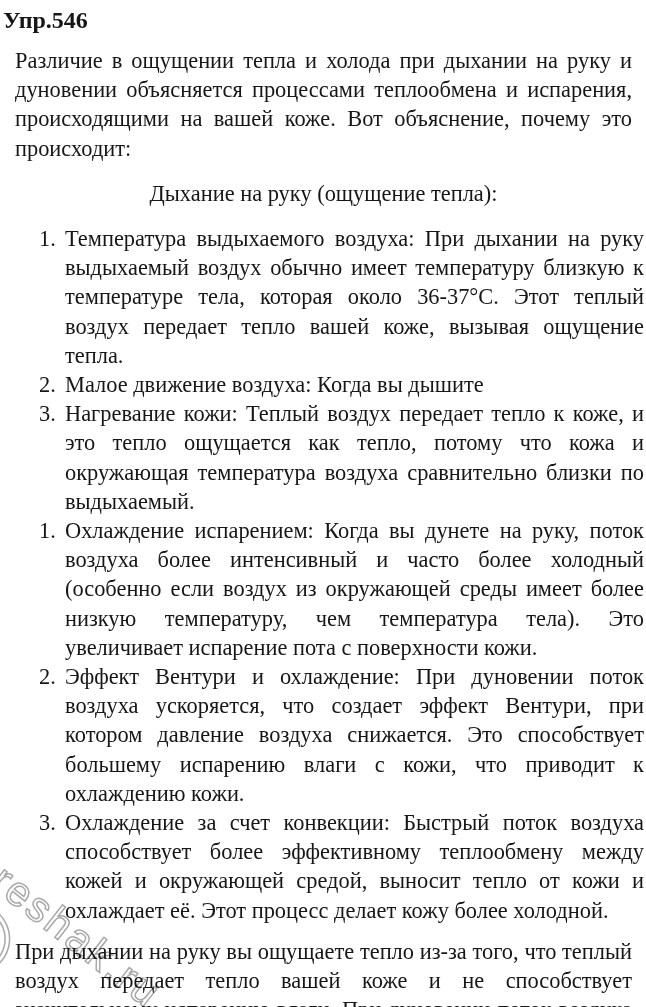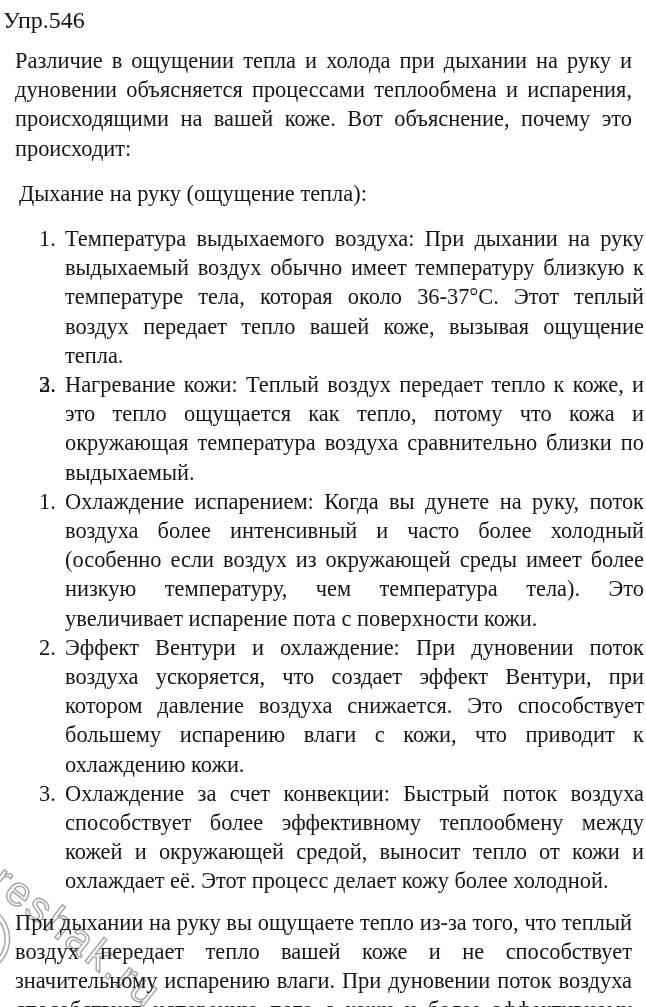--- a/index.html
+++ b/index.html
@@ -23,37 +23,37 @@
     width: 646px;
   }
   .header-row {
     display: flex;
     justify-content: space-between;
     align-items: baseline;
     font-size: 24px;
     line-height: 27px;
   }
   .exercise-number {
-    font-weight: normal;
+    font-weight: bold;
   }
   .copyright {
     font-weight: normal;
   }
   .body-text {
     margin-top: 9px;
     font-size: 22.4px;
     line-height: 29.2px;
   }
   .para {
     margin: 12px;
     text-align: justify;
   }
   .section-heading {
     margin: 16px;
-    text-align: left;
+    text-align: center;
     font-weight: normal;
     font-size: 22.4px;
   }
   .list-item {
     position: relative;
     margin: 0;
     padding-left: 62px;
     text-align: justify;
   }
   .list-num {
@@ -108,20 +108,21 @@
     <p class="para">Различие в ощущении тепла и холода при дыхании на руку и дуновении объясняется процессами теплообмена и испарения, происходящими на вашей коже. Вот объяснение, почему это происходит:</p>
 
     <p class="section-heading">Дыхание на руку (ощущение тепла):</p>
 
     <div class="list-item">
       <span class="list-num">1.</span>
       <span>Температура выдыхаемого воздуха: При дыхании на руку выдыхаемый воздух обычно имеет температуру близкую к температуре тела, которая около 36-37°С. Этот теплый воздух передает тепло вашей коже, вызывая ощущение тепла.</span>
     </div>
     <div class="list-item">
       <span class="list-num">2.</span>
+      <span>Малое движение воздуха: Когда вы дышите</span>
     </div>
     <div class="list-item">
       <span class="list-num">3.</span>
       <span>Нагревание кожи: Теплый воздух передает тепло к коже, и это тепло ощущается как тепло, потому что кожа и окружающая температура воздуха сравнительно близки по выдыхаемый.</span>
     </div>
 
 
     <div class="list-item">
       <span class="list-num">1.</span>
       <span>Охлаждение испарением: Когда вы дунете на руку, поток воздуха более интенсивный и часто более холодный (особенно если воздух из окружающей среды имеет более низкую температуру, чем температура тела). Это увеличивает испарение пота с поверхности кожи.</span>

